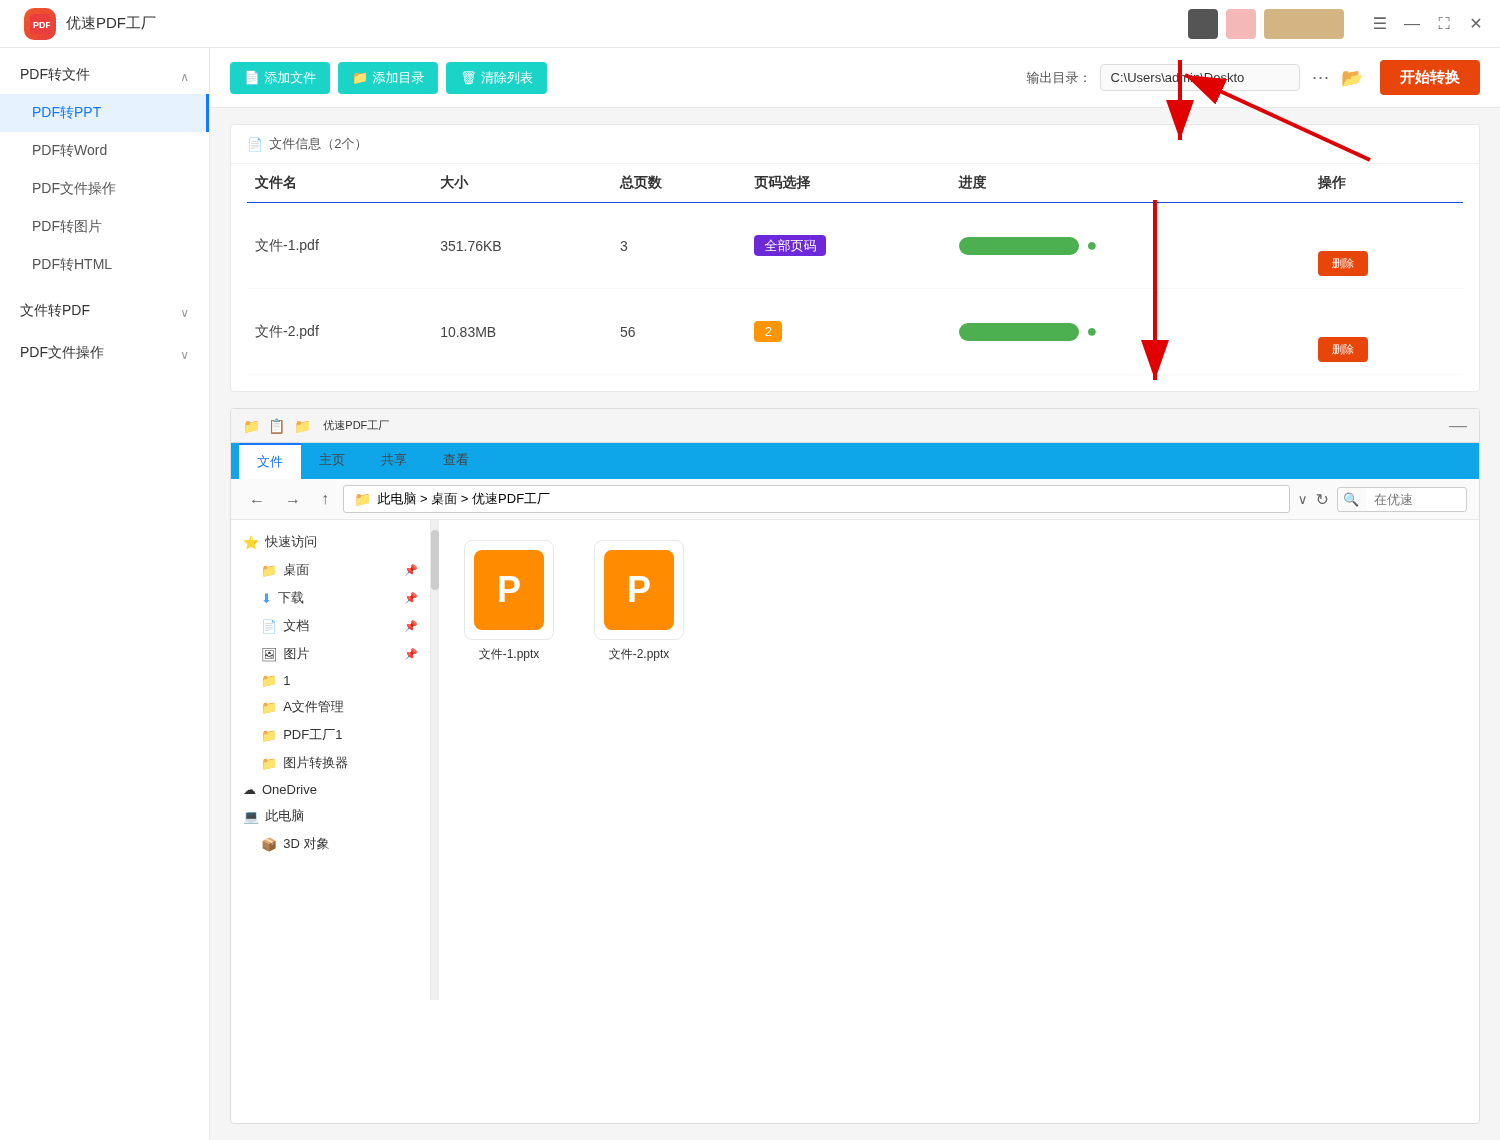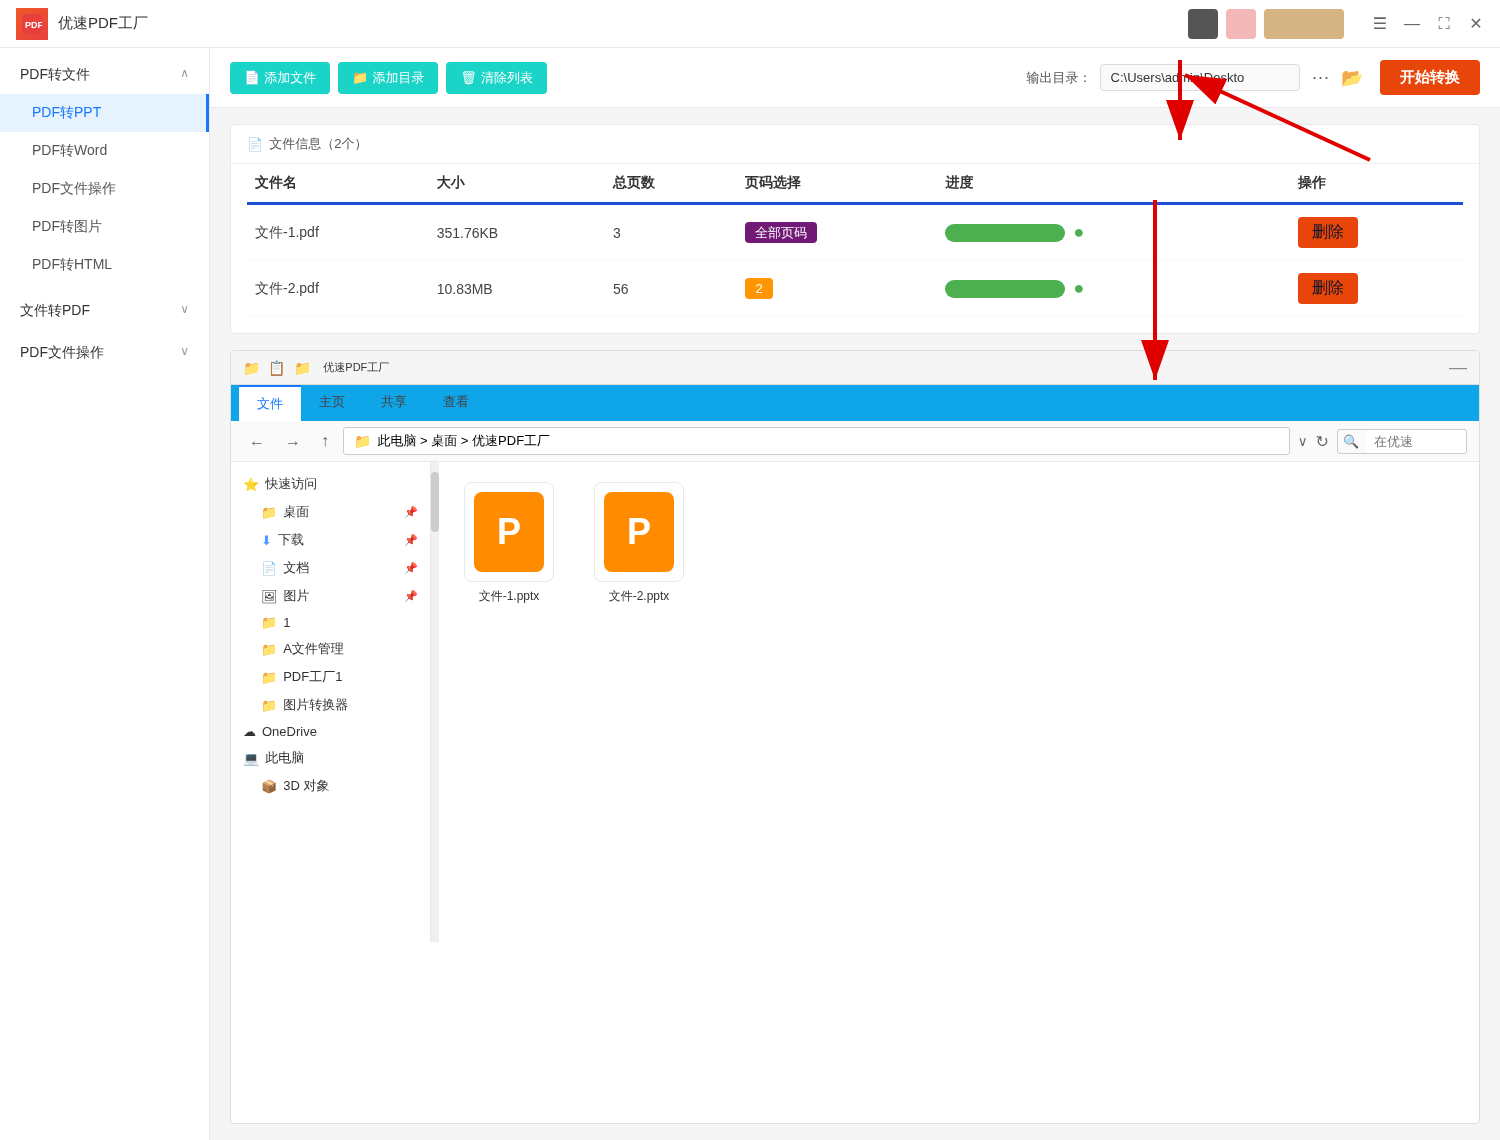--- a/index.html
+++ b/index.html
@@ -7,38 +7,38 @@
 
     
     .title-bar {
       display: flex; align-items: center; justify-content: space-between;
       background: #fff; height: 48px; padding: 0 16px;
       border-bottom: 1px solid #e8e8e8;
     }
     .title-bar-left { display: flex; align-items: center; gap: 10px; }
     .app-logo {
       width: 32px; height: 32px; background: linear-gradient(135deg, #f05a28, #e83e3e);
-      border-radius: 0; display: flex; align-items: center; justify-content: center;
-      color: white; font-weight: bold; font-size: 10px;
+      border-radius: 10px; display: flex; align-items: center; justify-content: center;
+      color: white; font-weight: bold; font-size: 10px; margin-left: 8px;
     }
     .app-title { font-size: 15px; color: #333; font-weight: 500; }
     .title-bar-right { display: flex; align-items: center; gap: 12px; }
     .window-controls { display: flex; gap: 16px; margin-left: 16px; }
     .win-btn { width: 16px; height: 16px; cursor: pointer; display: flex; align-items: center; justify-content: center; color: #666; font-size: 16px; }
 
     
     .main-layout { display: flex; height: calc(1140px - 48px); }
 
     
     .sidebar {
       width: 210px; background: #fff; border-right: 1px solid #e8e8e8;
       padding: 8px 0; flex-shrink: 0;
     }
     .sidebar-group-header {
-      display: flex; align-items: flex-start; justify-content: space-between;
+      display: flex; align-items: flex-end; justify-content: space-between;
       padding: 10px 20px; color: #333; font-size: 14px; cursor: pointer;
     }
     .sidebar-item {
       padding: 10px 20px 10px 32px; color: #555; cursor: pointer; font-size: 14px;
     }
     .sidebar-item.active {
       background: #e6f3ff; color: #1677ff; border-right: 3px solid #1677ff;
     }
     .chevron { font-size: 12px; color: #999; }
 
@@ -73,37 +73,37 @@
       background: #e8450a; color: white; border: none; padding: 8px 20px;
       border-radius: 4px; cursor: pointer; font-size: 15px; font-weight: bold; margin-left: 8px;
     }
     .file-info-header {
       padding: 10px 0; color: #555; font-size: 13px; display: flex; align-items: center; gap: 6px;
       border-bottom: 1px solid #f0f0f0;
     }
     .file-table { width: 100%; border-collapse: collapse; }
     .file-table th {
       text-align: left; padding: 10px 8px; color: #333; font-weight: 600;
-      border-bottom: 3px solid #1d4ed8; font-size: 14px; margin-left: 48px;
+      border-bottom: 1px solid #1d4ed8; font-size: 14px; margin-left: 48px;
     }
     .file-table td { padding: 12px 8px; border-bottom: 1px solid #f8f8f8; color: #444; font-size: 14px; }
     .badge-all-pages {
-      background: #701a75; color: white; border-radius: 4px; padding: 3px 10px; font-size: 13px;
+      background: #6d28d9; color: white; border-radius: 4px; padding: 3px 10px; font-size: 13px;
     }
     .badge-page-num {
       background: #ff9500; color: white; border-radius: 4px; padding: 3px 10px; font-size: 13px; min-width: 28px; text-align: center; display: inline-block;
     }
     .progress-bar-wrap { display: flex; align-items: center; gap: 8px; }
     .progress-bar {
       width: 120px; height: 18px; background: #4caf50; border-radius: 9px;
     }
     .progress-done { color: #4caf50; font-size: 18px; }
     .btn-delete {
-      background: #e8450a; color: #0f172a; border: none; padding: 5px 14px;
-      border-radius: 4px; cursor: pointer; font-size: 16px;
+      background: #e8450a; color: #ffffff; border: none; padding: 5px 14px;
+      border-radius: 4px; cursor: pointer; font-size: 11px; margin-top: 36px;
     }
 
     
     .file-explorer {
       background: #fff; margin: 16px 0 0 0; border: 1px solid #ddd;
       border-radius: 4px; overflow: hidden; flex: 1;
     }
     .explorer-title-bar {
       display: flex; align-items: center; background: #f5f5f5; padding: 6px 12px;
       border-bottom: 1px solid #ddd; gap: 8px;

